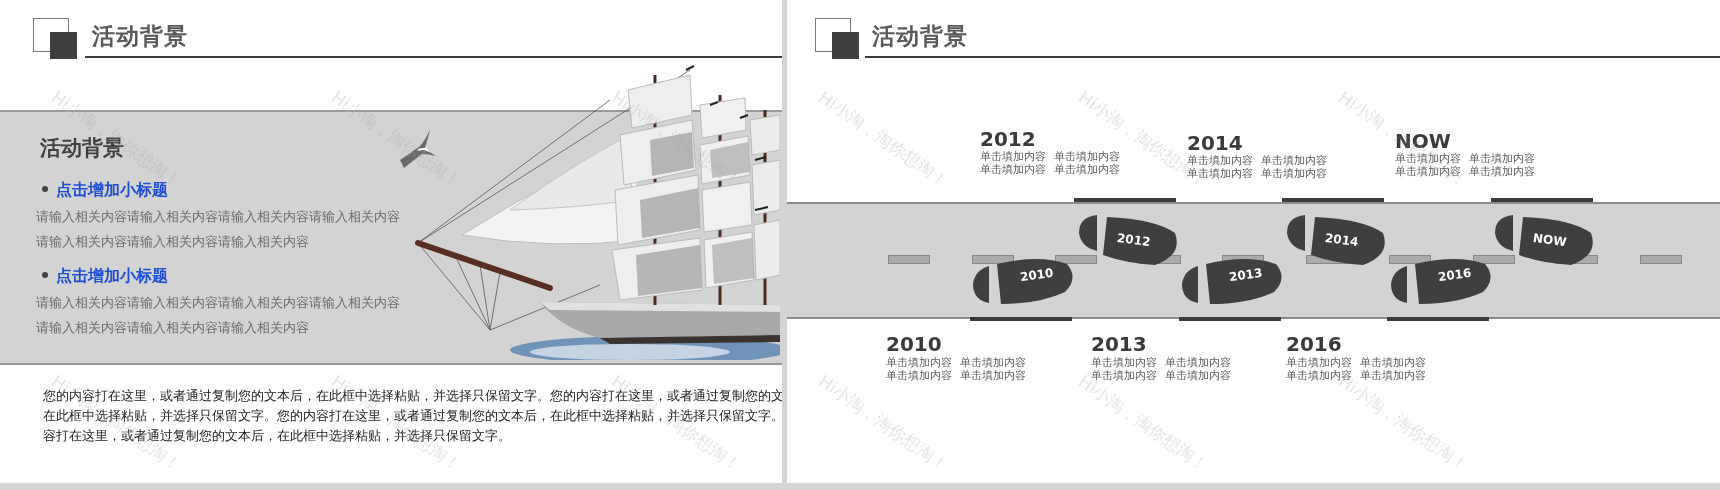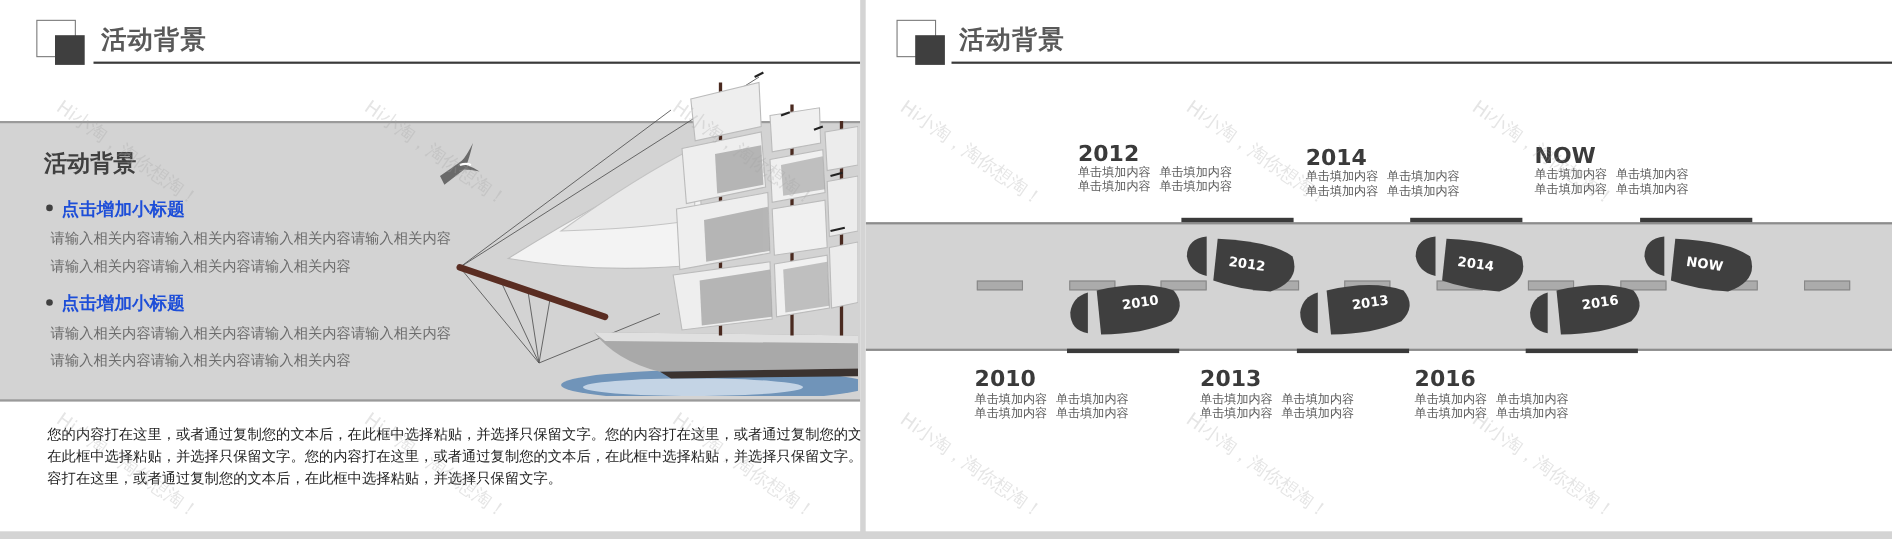--- a/index.html
+++ b/index.html
@@ -13,21 +13,21 @@
   .hdr-box-outline { position:absolute; width:36px; height:34px; border:1.5px solid #7a7a7a; background:#fff; }
   .hdr-box-fill { position:absolute; width:27px; height:27px; background:#3f3f3f; }
   .hdr-title { position:absolute; font-size:23px; font-weight:bold; color:#595959; letter-spacing:1px; }
   .hdr-line { position:absolute; height:2px; background:#3a3a3a; }
 
   
   .band { position:absolute; left:0; top:110px; width:782px; height:255px; background:#d3d3d3; border-top:2px solid #9a9a9a; border-bottom:2px solid #9a9a9a; }
   .band-title { position:absolute; left:40px; top:134px; font-size:21px; font-weight:bold; color:#404040; }
   .sub-title { position:absolute; left:42px; font-size:16px; font-weight:bold; color:#1d4ed8; }
   .sub-title .dot { display:inline-block; width:6px; height:6px; border-radius:50%; background:#404040; margin-right:8px; vertical-align:middle; position:relative; top:-2px; }
-  .body-line { position:absolute; left:46px; font-size:13px; color:#6b6b6b; white-space:nowrap; }
+  .body-line { position:absolute; left:36px; font-size:13px; color:#6b6b6b; white-space:nowrap; }
   .para { position:absolute; left:43px; top:386px; width:780px; font-size:13px; color:#222; line-height:20px; }
 
   
   .ship { position:absolute; left:400px; top:60px; width:380px; height:300px; }
 
   
   .wm { position:absolute; font-size:17px; color:rgba(160,160,160,0.28); transform:rotate(35deg); transform-origin:left top; white-space:nowrap; pointer-events:none; }
 
   
   .road { position:absolute; left:0; top:202px; width:933px; height:117px; background:#d3d3d3; border-top:2px solid #8c8c8c; border-bottom:2px solid #8c8c8c; }

